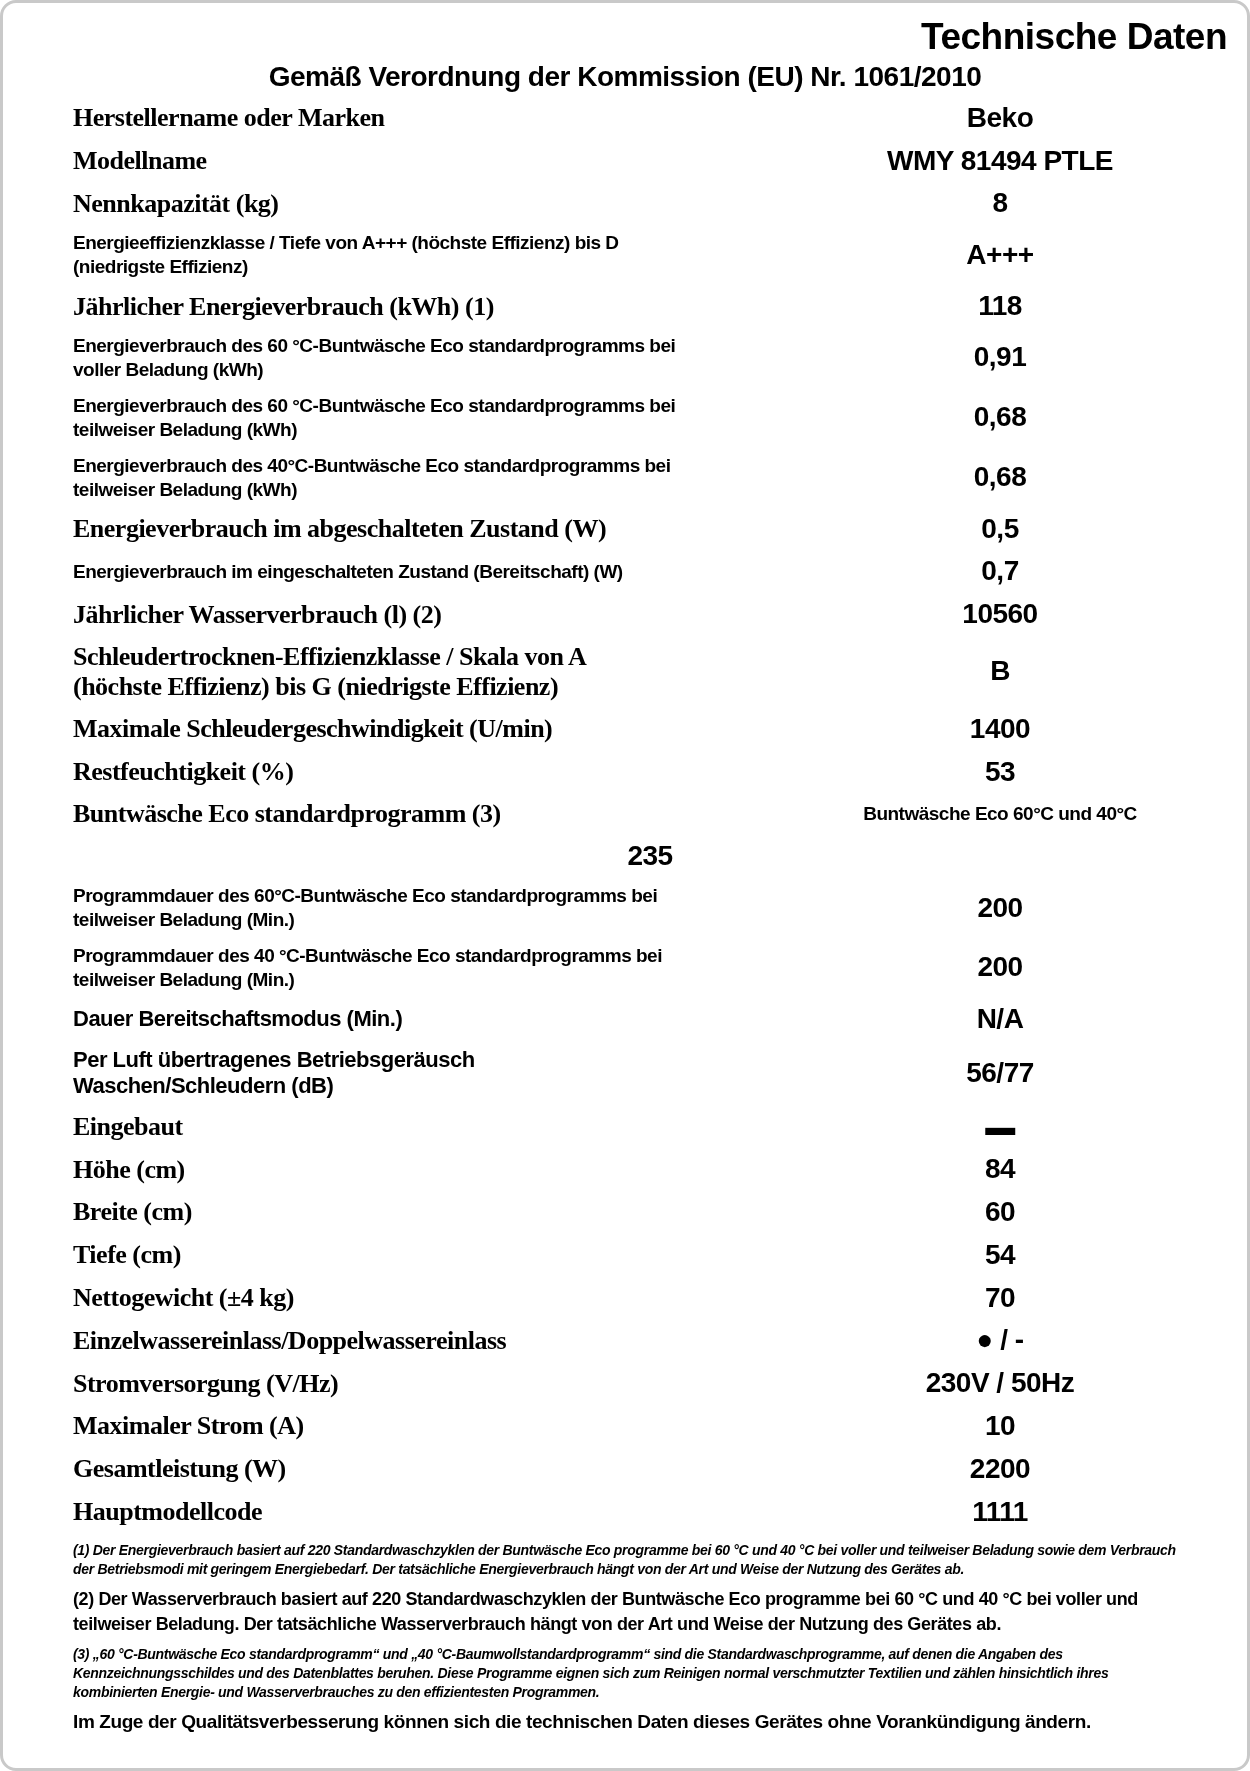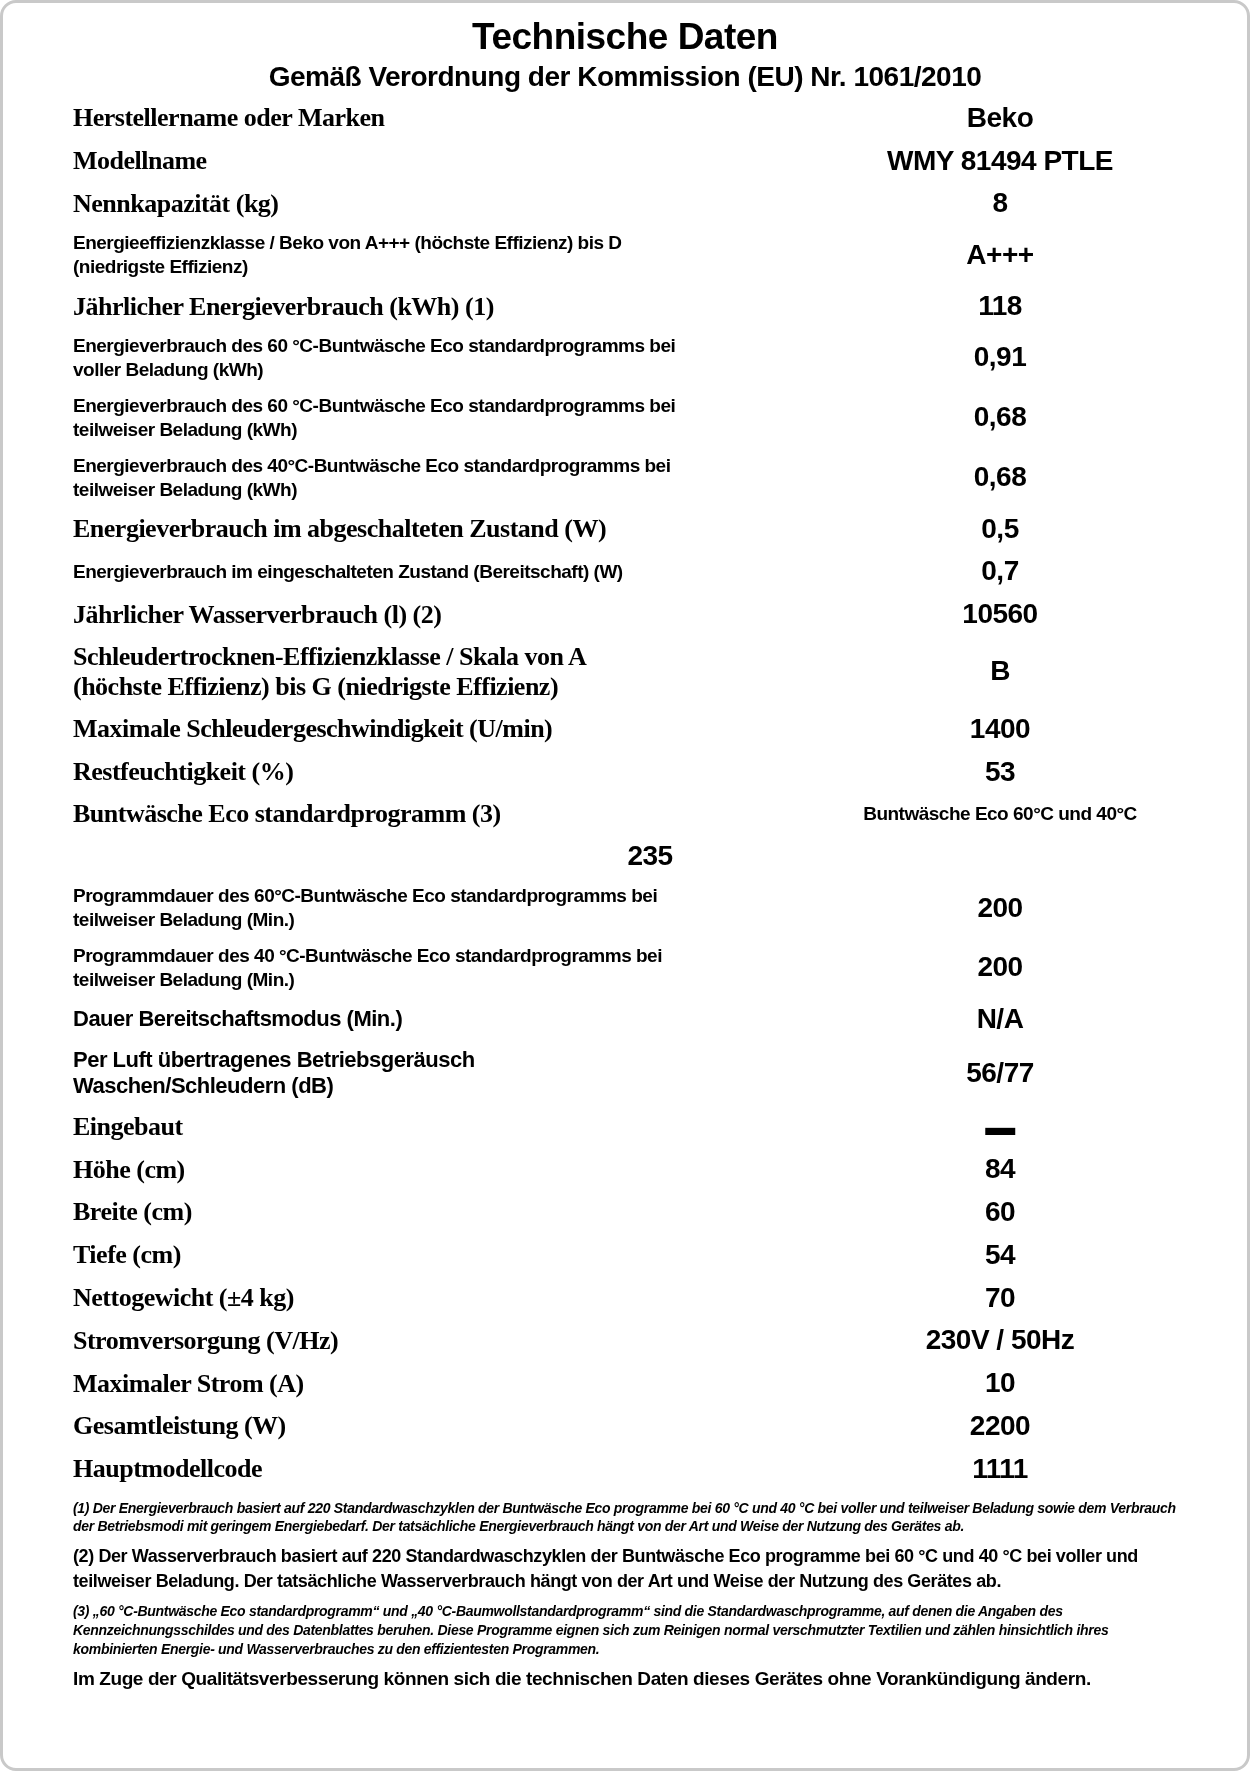--- a/index.html
+++ b/index.html
@@ -18,21 +18,21 @@
   .card {
     position: absolute;
     inset: 0;
     border: 3px solid #c9c9c9;
     border-radius: 16px;
     background: #ffffff;
     padding: 14px 20px 8px 70px;
     overflow: hidden;
   }
   .title {
-    text-align: center;
+    text-align: right;
     font-size: 37px;
     font-weight: bold;
     line-height: 1.1;
     letter-spacing: -0.5px;
     margin-left: -50px;
   }
   .subtitle {
     text-align: center;
     font-size: 28px;
     font-weight: bold;
@@ -103,21 +103,21 @@
     <div class="label label-large">Modellname</div>
     <div class="value value-large">WMY 81494 PTLE</div>
   </div>
 
   <div class="row">
     <div class="label label-large">Nennkapazität (kg)</div>
     <div class="value value-large">8</div>
   </div>
 
   <div class="row">
-    <div class="label label-small">Energieeffizienzklasse / Beko von A+++ (höchste Effizienz) bis D
+    <div class="label label-small">Energieeffizienzklasse / Tiefe von A+++ (höchste Effizienz) bis D
 (niedrigste Effizienz)</div>
     <div class="value value-large">A+++</div>
   </div>
 
   <div class="row">
     <div class="label label-large">Jährlicher Energieverbrauch (kWh) (1)</div>
     <div class="value value-large">118</div>
   </div>
 
   <div class="row">
@@ -219,20 +219,24 @@
   <div class="row">
     <div class="label label-large">Tiefe (cm)</div>
     <div class="value value-large">54</div>
   </div>
 
   <div class="row">
     <div class="label label-large">Nettogewicht (±4 kg)</div>
     <div class="value value-large">70</div>
   </div>
 
+  <div class="row">
+    <div class="label label-large">Einzelwassereinlass/Doppelwassereinlass</div>
+    <div class="value value-large">● / -</div>
+  </div>
 
   <div class="row">
     <div class="label label-large">Stromversorgung (V/Hz)</div>
     <div class="value value-large">230V / 50Hz</div>
   </div>
 
   <div class="row">
     <div class="label label-large">Maximaler Strom (A)</div>
     <div class="value value-large">10</div>
   </div>

